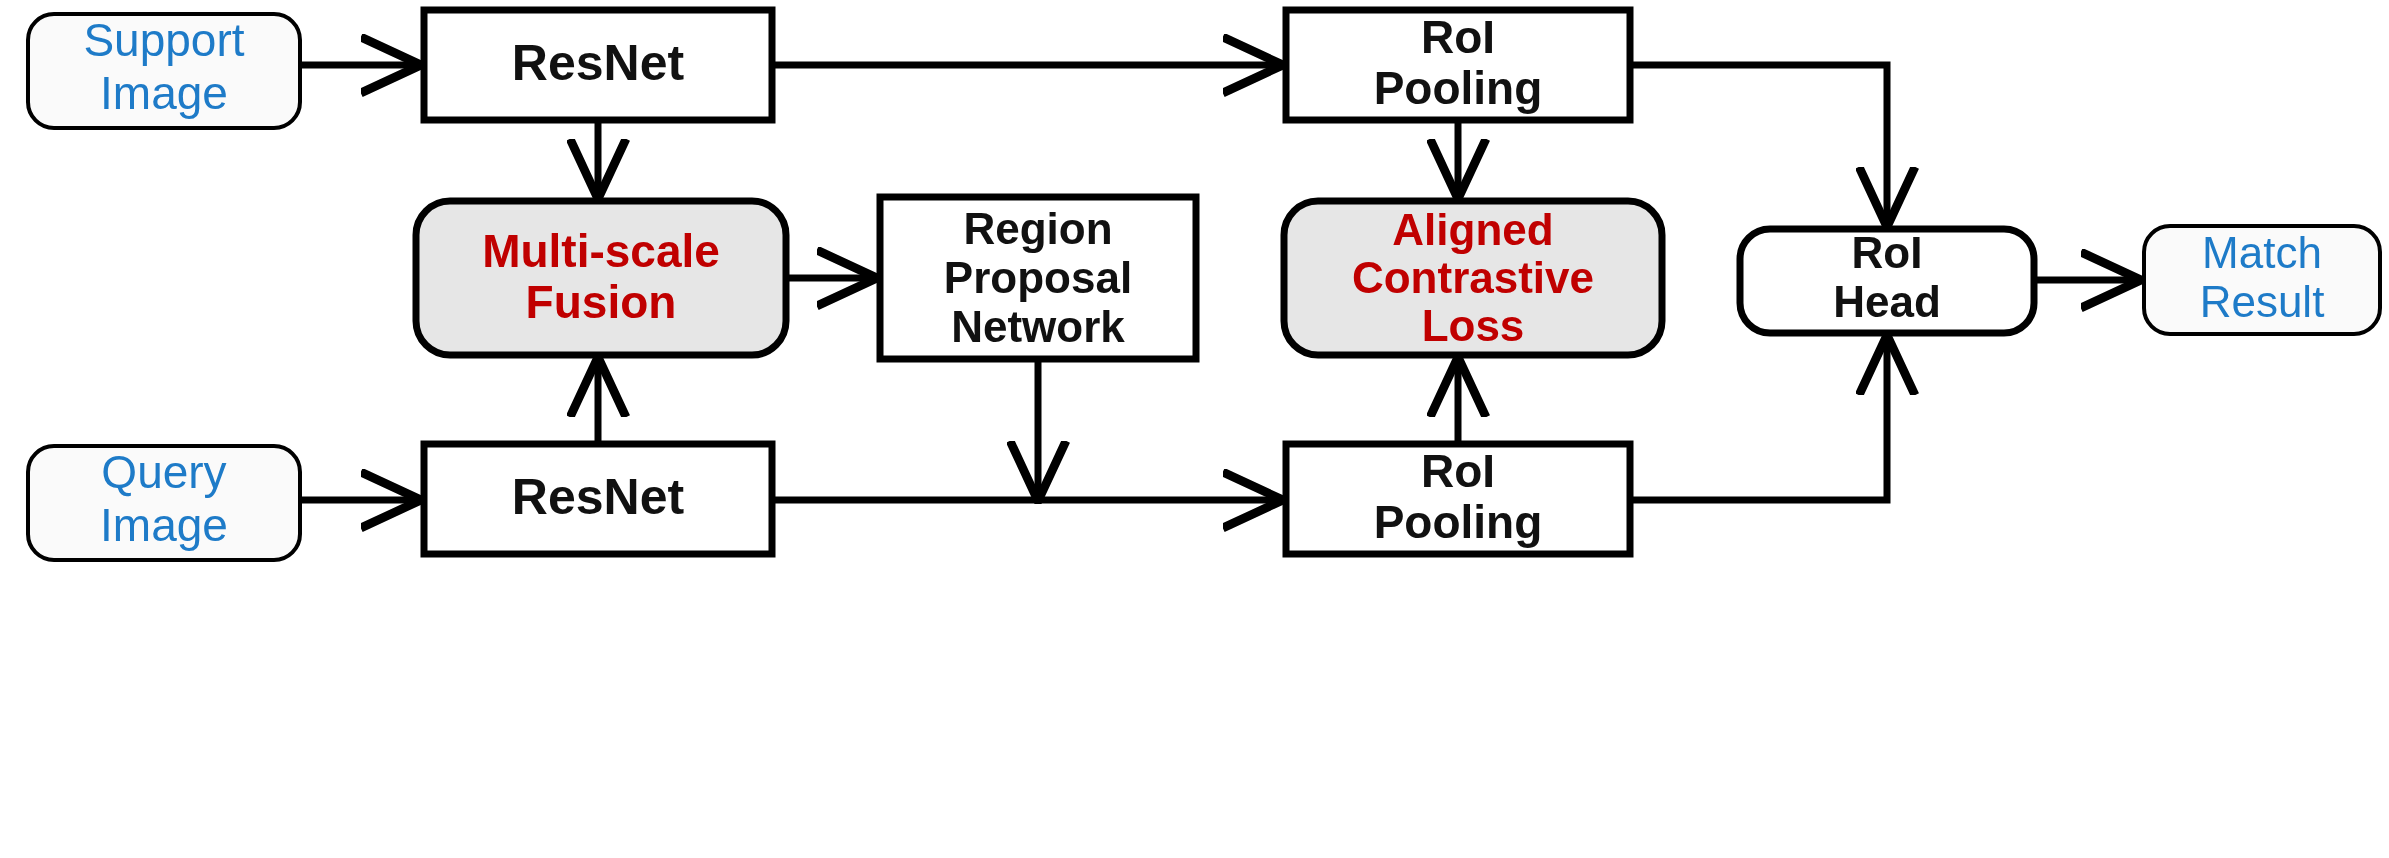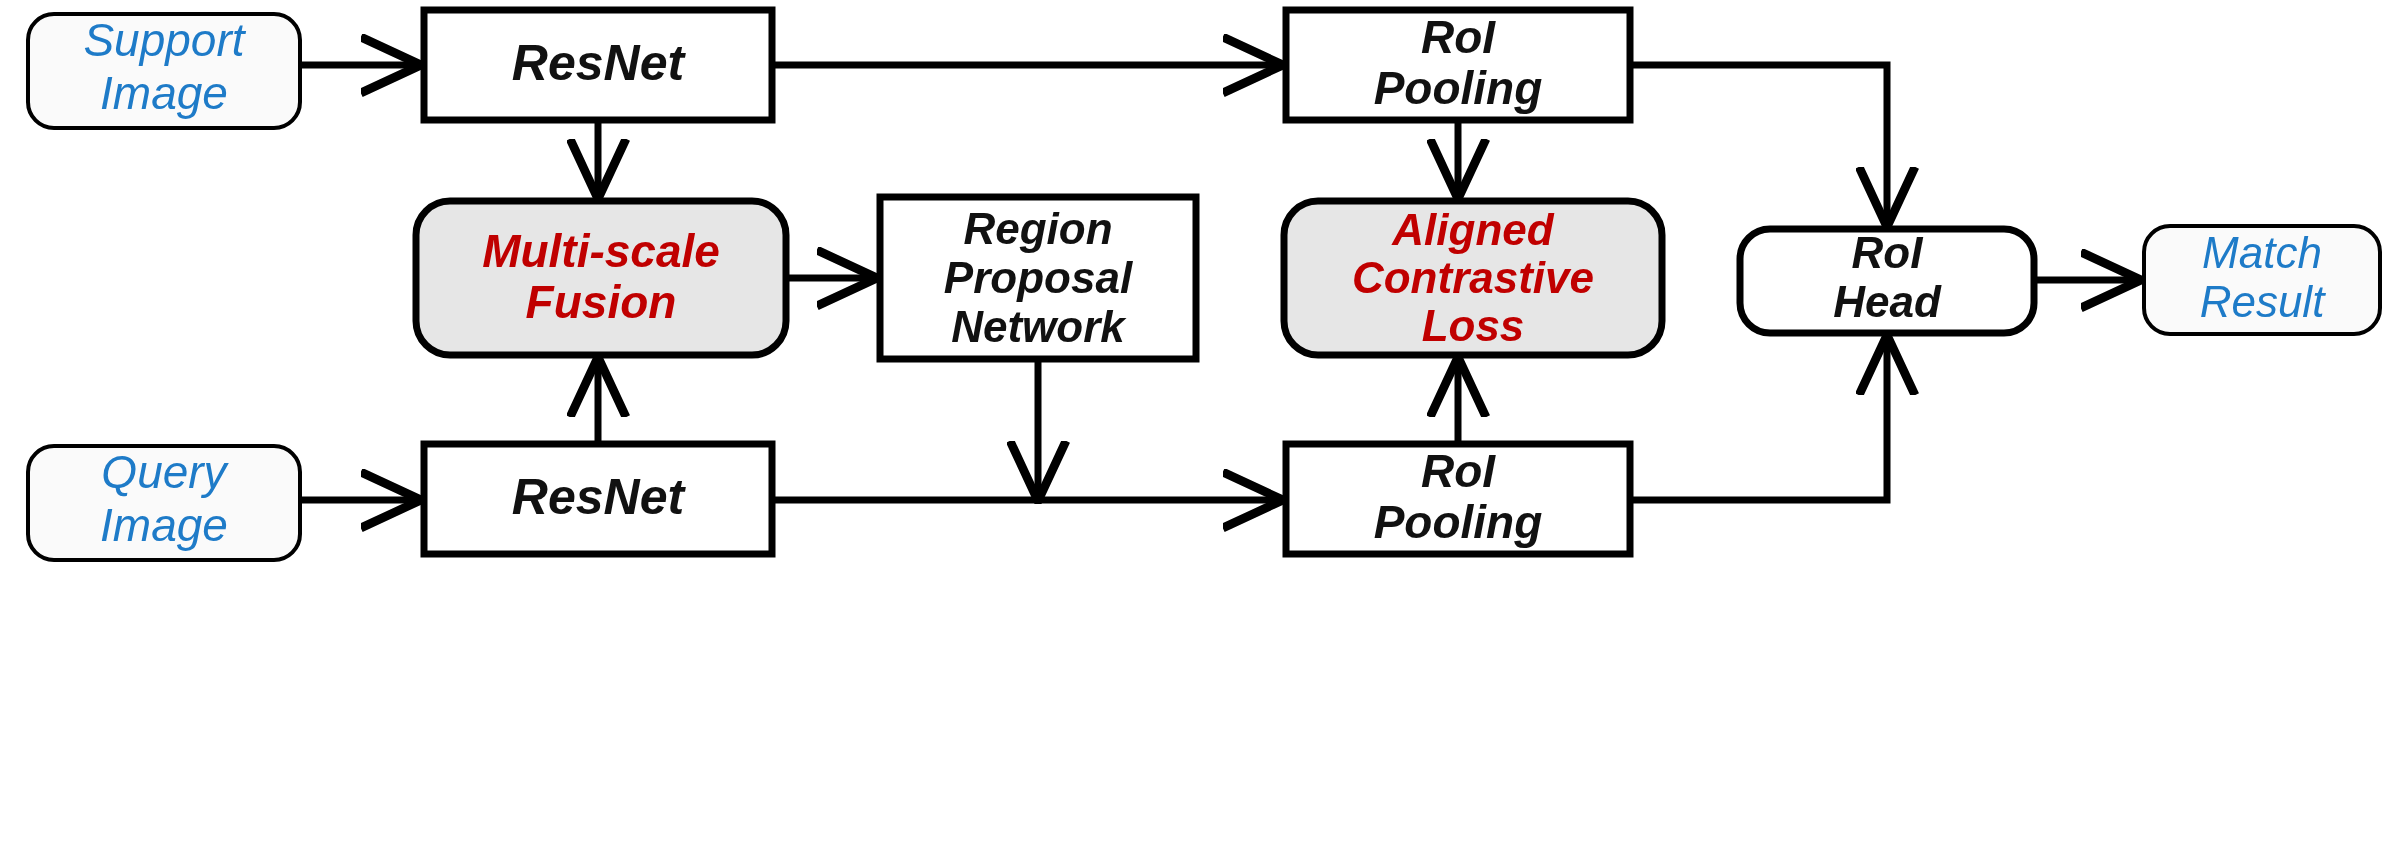--- a/index.html
+++ b/index.html
@@ -11,21 +11,20 @@
     width: 2389px;
     height: 858px;
     font-family: "Liberation Sans", sans-serif;
     overflow: hidden;
   }
   #diagram-root {
     position: relative;
     width: 2389px;
     height: 858px;
     background: #ffffff;
-    font-style: italic;
   }
   svg#flow {
     position: absolute;
     inset: 0;
     width: 2389px;
     height: 858px;
     display: block;
   }
   .node-label {
     font-family: "Liberation Sans", sans-serif;

